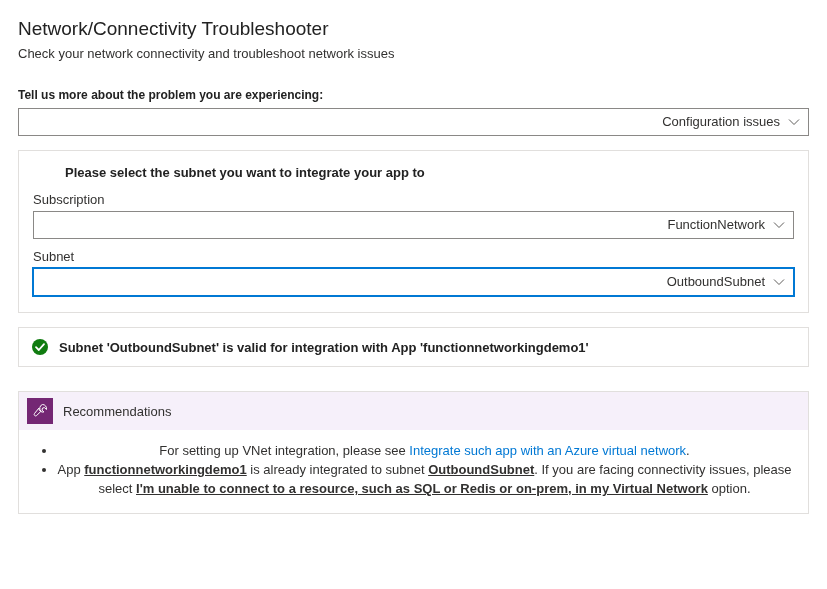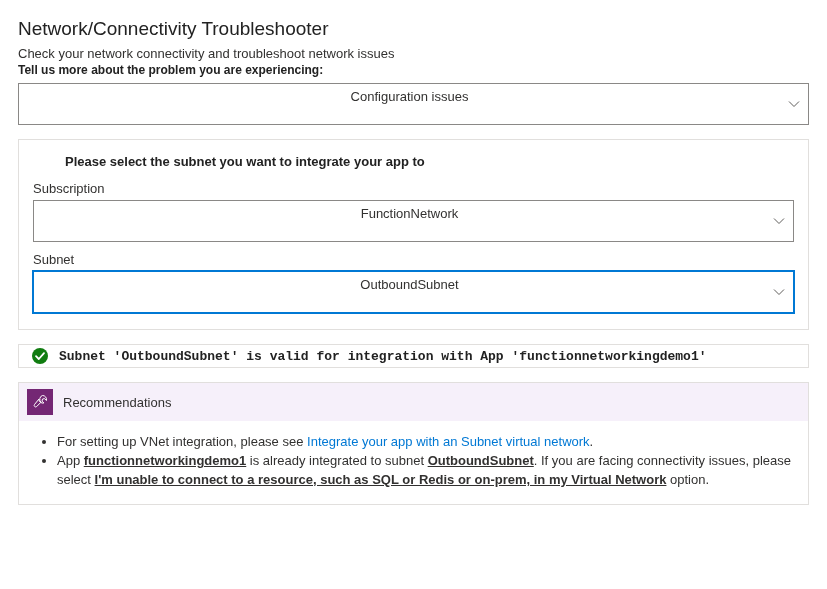--- a/index.html
+++ b/index.html
@@ -17,43 +17,43 @@
   }
   h1 {
     font-size: 19px;
     font-weight: 400;
     color: #222;
     margin-bottom: 6px;
   }
   .subtitle {
     font-size: 13px;
     color: #323130;
-    margin-bottom: 2px;
+    margin-bottom: 27px;
   }
   .prompt-label {
     font-size: 12px;
     font-weight: 600;
     color: #222;
     margin-bottom: 6px;
   }
   .select-wrap {
     position: relative;
     width: 100%;
   }
   .select {
     width: 100%;
     border: 1px solid #8a8886;
     background: #fff;
     padding: 5px 28px 5px 20px;
     font-size: 13px;
     color: #323130;
-    height: 42px;
+    height: 28px;
     line-height: 16px;
     cursor: pointer;
-    text-align: center;
+    text-align: right;
     position: relative;
   }
   .select.focused {
     border: 1px solid #0078d4;
     outline: 1px solid #0078d4;
   }
   .select .chev {
     position: absolute;
     right: 8px;
     top: 50%;
@@ -82,39 +82,39 @@
     color: #323130;
     margin-bottom: 4px;
     margin-top: 10px;
   }
   .field-label.first {
     margin-top: 0;
   }
   .status-bar {
     border: 1px solid #e1dfdd;
     margin-top: 14px;
-    padding: 2px 12px;
+    padding: 10px 12px;
     display: flex;
     align-items: center;
     gap: 10px;
-    font-family: Liberation Mono, monospace;
   }
   .status-icon {
     width: 18px;
     height: 18px;
     flex: 0 0 18px;
   }
   .status-text {
     font-size: 13px;
     font-weight: 600;
     color: #222;
   }
   .reco-block {
     border: 1px solid #e1dfdd;
-    margin-top: 14px;
+    margin-top: 24px;
+    text-align: center;
   }
   .reco-header {
     background: #f6f0fa;
     display: flex;
     align-items: center;
     gap: 10px;
     padding: 6px 8px;
   }
   .reco-badge {
     width: 26px;
@@ -214,20 +214,20 @@
     <span class="reco-badge">
       <svg viewBox="0 0 16 16">
         <path d="M10.5 1.5 a4 4 0 0 1 3.9 5 l-1.9-1.9-2 0.5 -0.5 2 1.9 1.9 a4 4 0 0 1 -5 -3.9 L2.5 10.5 a1.5 1.5 0 0 0 2.1 2.1 L9 8.2 a4 4 0 0 1 1.5 -6.7 z" fill="none" stroke="#ffffff" stroke-width="1" stroke-linejoin="round"></path>
       </svg>
     </span>
     <span class="reco-title">Recommendations</span>
   </div>
   <div class="reco-body">
     <ul>
       <li>
-        <span>For setting up VNet integration, please see </span><a class="link">Integrate your app with an Subnet virtual network</a><span>.</span>
+        <span>For setting up VNet integration, please see </span><a class="link">Integrate such app with an Azure virtual network</a><span>.</span>
       </li>
       <li>
         <span>App </span><span class="bold">functionnetworkingdemo1</span><span> is already integrated to subnet </span><span class="bold">OutboundSubnet</span><span>. If you are facing connectivity issues, please select </span><span class="bold">I'm unable to connect to a resource, such as SQL or Redis or on-prem, in my Virtual Network</span><span> option.</span>
       </li>
     </ul>
   </div>
 </div>
 
 </body></html>

